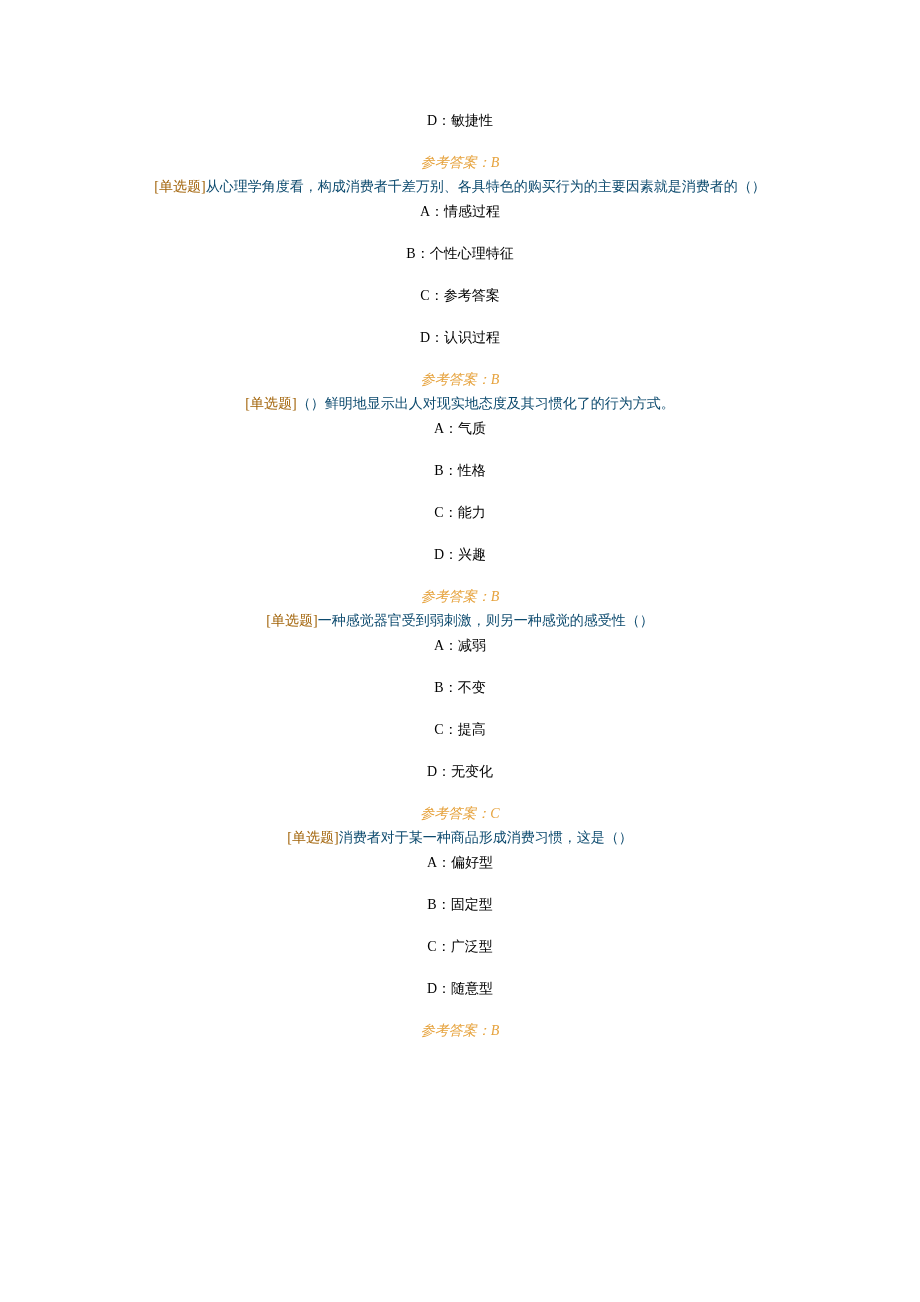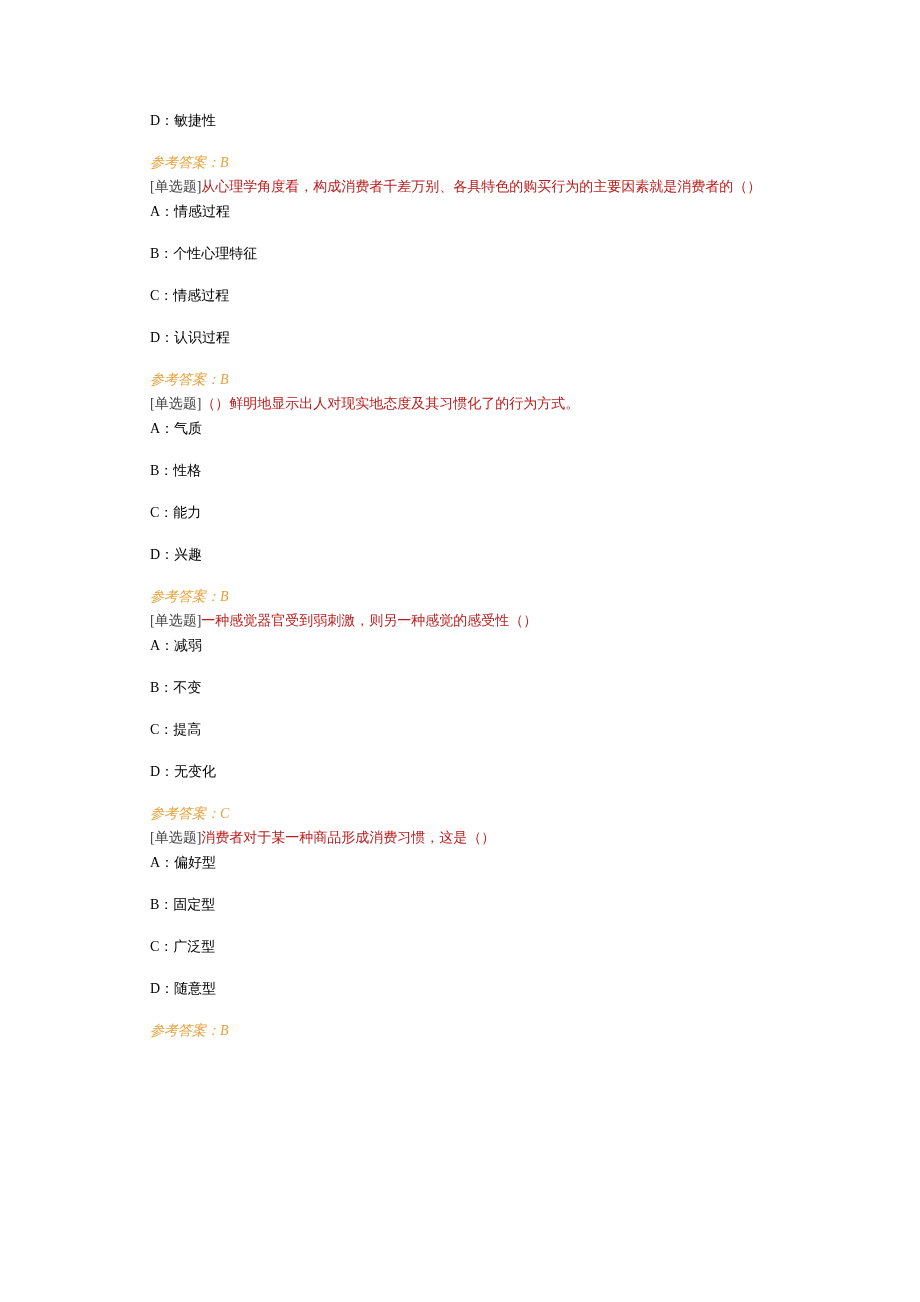--- a/index.html
+++ b/index.html
@@ -1,15 +1,15 @@
 <!DOCTYPE html>
 <html><head>
   <meta charset="utf-8">
   <style>
-    * { margin: 0; padding: 0; box-sizing: border-box; }
+    * { margin: 0; padding: 0; box-sizing: border-box; text-align: center; }
     body {
       width: 920px;
       background: #fff;
       font-family: "SimSun", "宋体", serif;
       font-size: 14px;
       line-height: 1.5;
       color: #000;
       padding: 110px 150px 80px 150px;
     }
     .option {
@@ -18,43 +18,43 @@
     }
     .answer-label {
       color: #e6a23c;
       margin-bottom: 3px;
       font-style: italic;
     }
     .answer-value {
       color: #e6a23c;
     }
     .question-tag {
-      color: #404040;
+      color: #a16207;
     }
     .question-text {
-      color: #b91c1c;
+      color: #0c4a6e;
     }
     .question-line {
       margin-bottom: 4px;
     }
   </style>
 </head>
 <body>
 
 <div class="option">D：敏捷性</div>
 
 <div class="answer-label">
   <span>参考答案：</span><span class="answer-value">B</span>
 </div>
 <div class="question-line">
   <span class="question-tag">[单选题]</span><span class="question-text">从心理学角度看，构成消费者千差万别、各具特色的购买行为的主要因素就是消费者的（）</span>
 </div>
 <div class="option">A：情感过程</div>
 <div class="option">B：个性心理特征</div>
-<div class="option">C：情感过程</div>
+<div class="option">C：参考答案</div>
 <div class="option">D：认识过程</div>
 
 <div class="answer-label">
   <span>参考答案：</span><span class="answer-value">B</span>
 </div>
 <div class="question-line">
   <span class="question-tag">[单选题]</span><span class="question-text">（）鲜明地显示出人对现实地态度及其习惯化了的行为方式。</span>
 </div>
 <div class="option">A：气质</div>
 <div class="option">B：性格</div>

